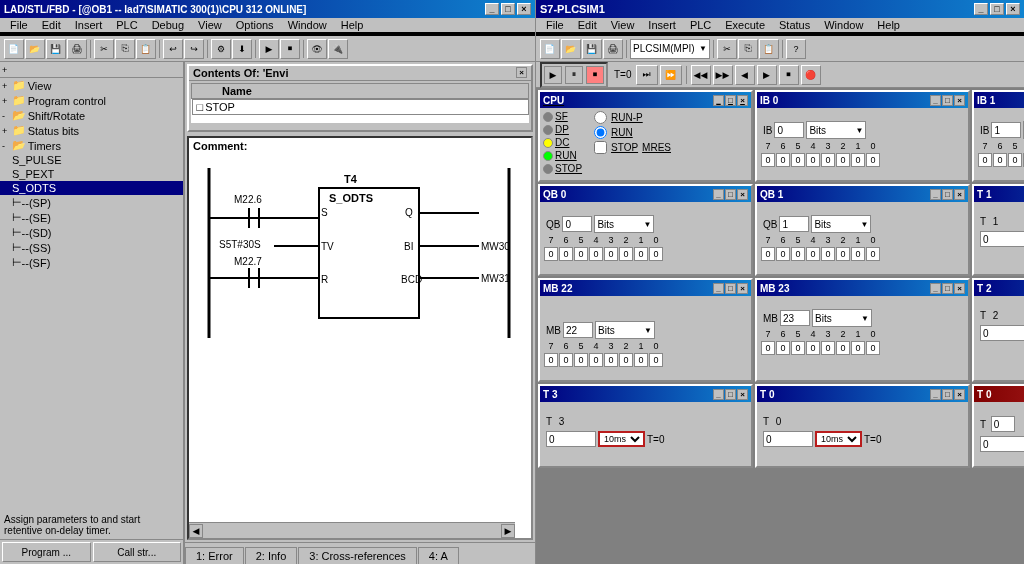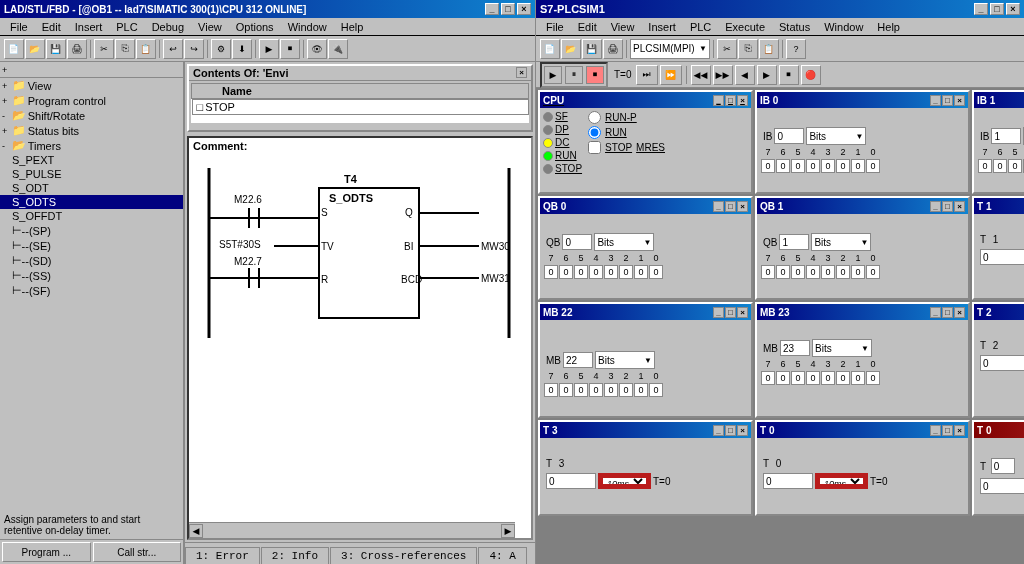--- a/index.html
+++ b/index.html
@@ -37,21 +37,21 @@
       align-items: center;
       justify-content: space-between;
       height: 18px;
     }
 
     .menu-bar {
       background: #c0c0c0;
       display: flex;
       gap: 2px;
       padding: 2px 4px;
-      border-bottom: 1px solid #000000;
+      border-bottom: 4px solid #000000;
       height: 18px;
       align-items: center;
     }
     .menu-item {
       padding: 1px 6px;
       font-size: 11px;
       cursor: pointer;
     }
 
     .toolbar {
@@ -120,21 +120,20 @@
       align-items: flex-end;
     }
     .status-tab {
       padding: 2px 10px;
       background: #c0c0c0;
       border: 1px solid #888;
       border-bottom: none;
       font-size: 11px;
       cursor: pointer;
       margin-right: 1px;
-      font-family: Liberation Mono, monospace;
     }
 
     
     .status-bar {
       height: 18px;
       background: #c0c0c0;
       border-top: 1px solid #888;
       display: flex;
       align-items: center;
       padding: 0 4px;
@@ -183,21 +182,21 @@
     .sub-title-btns { display: flex; gap: 1px; }
     .sub-btn {
       width: 11px; height: 11px;
       background: #c0c0c0;
       border: 1px solid #888;
       font-size: 8px;
       display: flex; align-items: center; justify-content: center;
       cursor: pointer;
       color: #000;
     }
-    .sub-content { padding: 18px 4px; }
+    .sub-content { padding: 12px 4px; }
     .cpu-led-row { display: flex; align-items: center; gap: 2px; font-size: 10px; }
     .led { width: 10px; height: 10px; border-radius: 50%; border: 1px solid #888; }
     .led-yellow { background: #ffff00; }
     .led-green { background: #00ff00; }
     .led-off { background: #808080; }
 
     
     .bit-row { display: flex; align-items: center; gap: 1px; font-size: 10px; padding: 1px 0; }
     .bit-cell {
       width: 14px; height: 14px;
@@ -224,22 +223,21 @@
       border: 1px solid #888;
       font-size: 10px;
       width: 50px;
       height: 16px;
       padding: 1px 2px;
     }
     .time-select {
       height: 16px;
       font-size: 9px;
       background: white;
-      border: 5px solid #b91c1c;
-      font-style: italic;
+      border: 2px solid #b91c1c;
     }
 
     
     .dropdown {
       background: white;
       border: 1px solid #888;
       height: 18px;
       font-size: 10px;
       padding: 1px 2px;
       display: flex;
@@ -381,33 +379,27 @@
               <span class="expand">+</span>
               <span style="margin-right:2px;">📁</span>
               <span>Status bits</span>
             </div>
             <div class="tree-item">
               <span class="expand">-</span>
               <span style="margin-right:2px;">📂</span>
               <span>Timers</span>
             </div>
             <div class="tree-item tree-indent">
+              <span>S_PULSE</span>
+            </div>
+            <div class="tree-item tree-indent">
               <span>S_PEXT</span>
-            </div>
-            <div class="tree-item tree-indent">
-              <span>S_PULSE</span>
-            </div>
-            <div class="tree-item tree-indent">
-              <span>S_ODT</span>
             </div>
             <div class="tree-item tree-indent" style="background:#000080;color:white;">
               <span>S_ODTS</span>
-            </div>
-            <div class="tree-item tree-indent">
-              <span>S_OFFDT</span>
             </div>
             <div class="tree-item tree-indent">
               <span>⊢</span>
               <span>--(SP)</span>
             </div>
             <div class="tree-item tree-indent">
               <span>⊢</span>
               <span>--(SE)</span>
             </div>
             <div class="tree-item tree-indent">
@@ -601,21 +593,21 @@
 
         <div class="sub-window" style="grid-column:1; grid-row:1;text-decoration:underline;">
           <div class="sub-title">
             <span>CPU</span>
             <div class="sub-title-btns">
               <div class="sub-btn">_</div>
               <div class="sub-btn">□</div>
               <div class="sub-btn">×</div>
             </div>
           </div>
-          <div style="display:flex; padding:3px; gap:6px;">
+          <div style="display:flex; padding:3px; gap:12px;">
 
             <div style="display:flex; flex-direction:column; gap:2px;">
               <div class="cpu-led-row">
                 <div class="led led-off"></div>
                 <span>SF</span>
               </div>
               <div class="cpu-led-row">
                 <div class="led led-off"></div>
                 <span>DP</span>
               </div>

